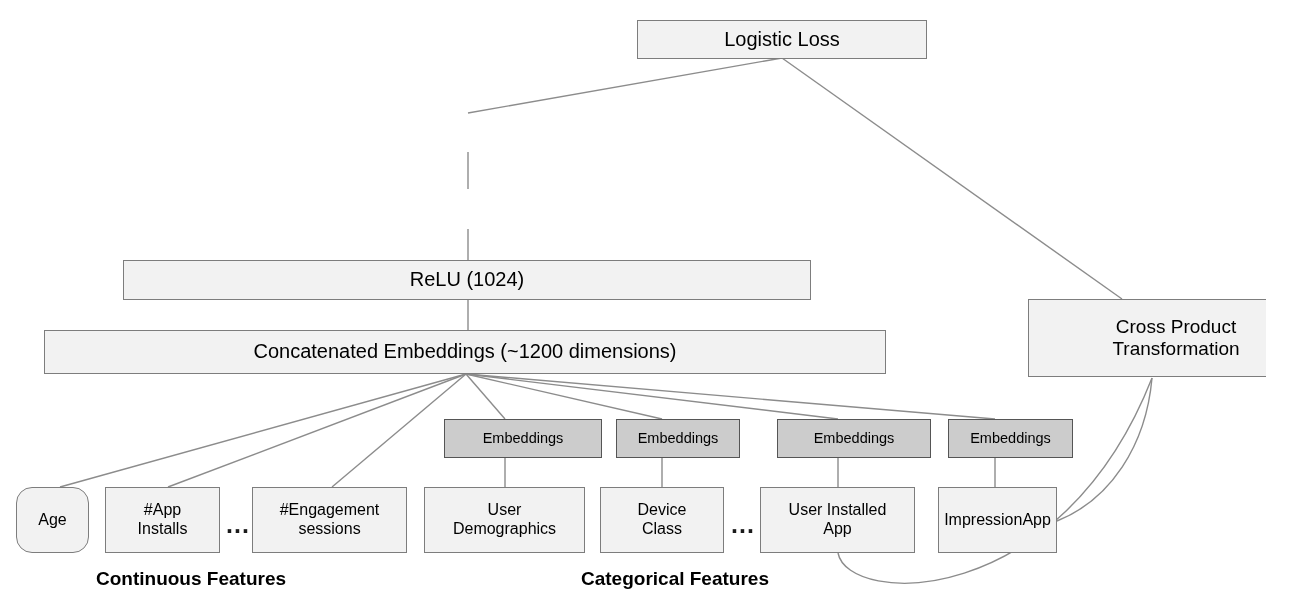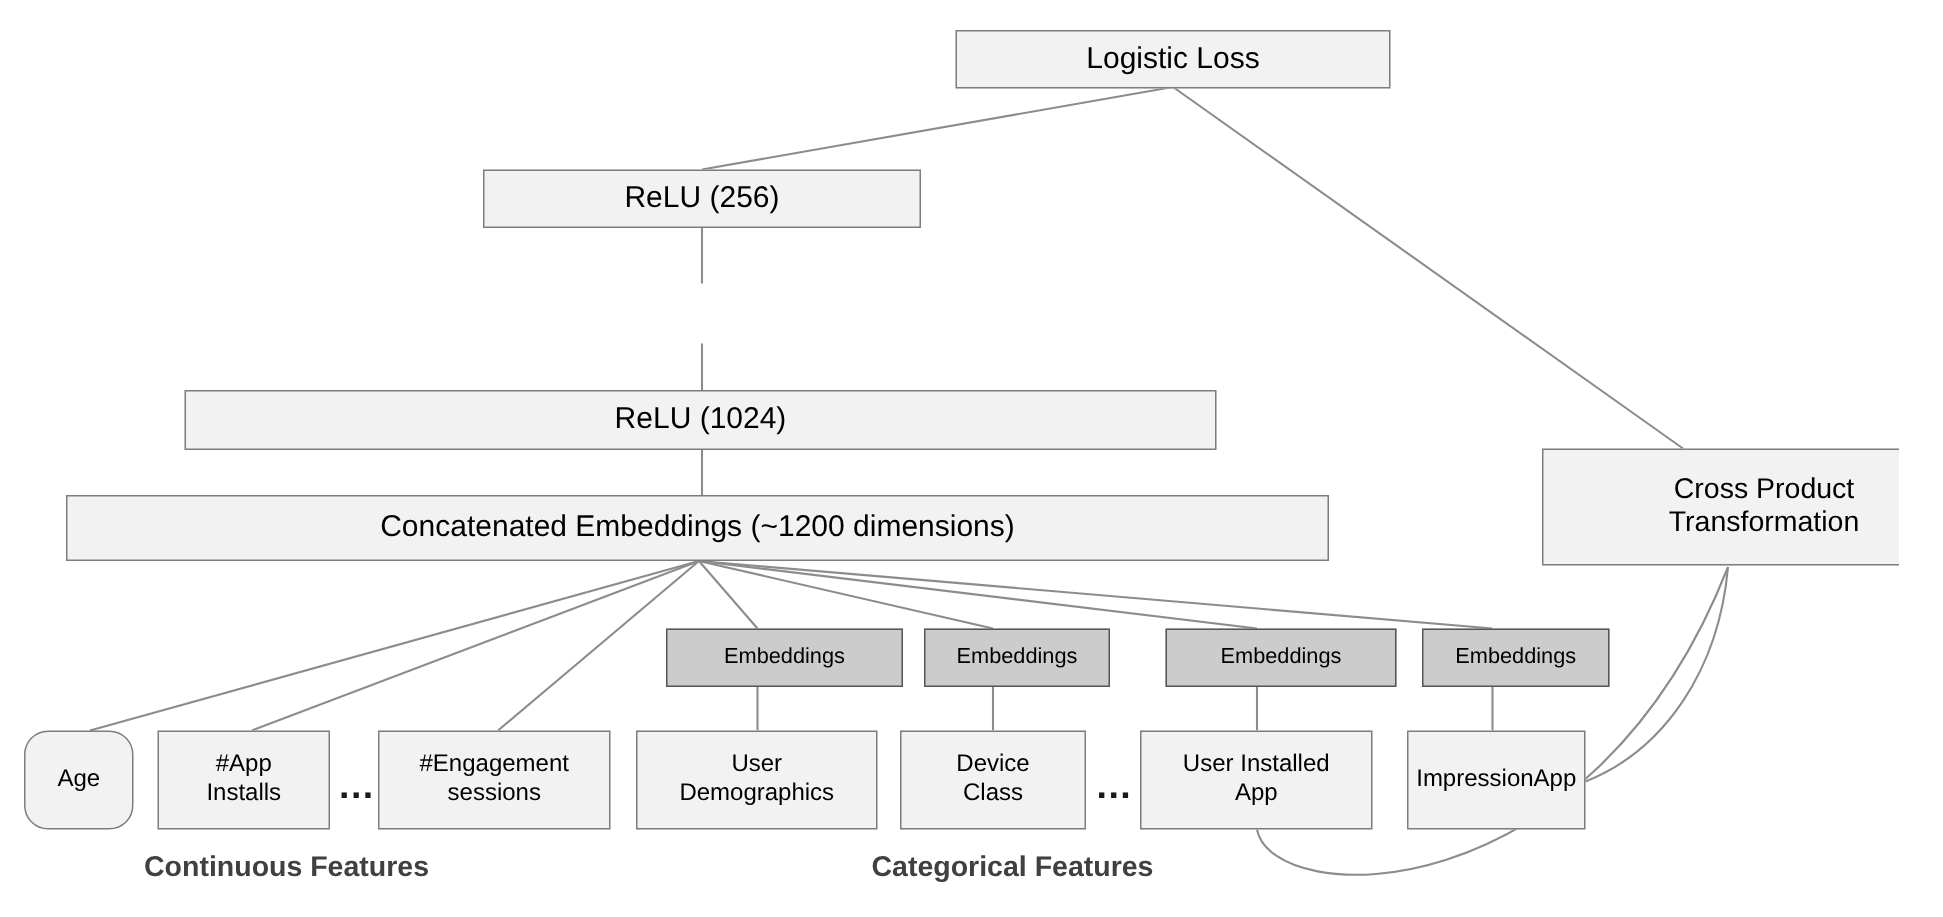--- a/index.html
+++ b/index.html
@@ -45,21 +45,21 @@
     border: 1.7px solid #555555;
   }
   .n-big   { font-size: 20px; }
   .n-mid   { font-size: 19px; padding-left: 48px; }
   .n-small { font-size: 16px; }
   .n-emb   { font-size: 14.5px; margin-left: 16px; }
   .group-label {
     position: absolute;
     font-size: 19px;
     font-weight: bold;
-    color: #404040;
+    color: #000000;
     white-space: nowrap;
     z-index: 2;
   }
   .ellipsis {
     position: absolute;
     font-size: 25px;
     font-weight: bold;
     letter-spacing: 1px;
     color: #1a1a1a;
     z-index: 3;
@@ -100,23 +100,20 @@
 
       <path d="M 838,553 C 848,606 1060,612 1152,378"></path>
       <path d="M 1057,521 C 1110,500 1146,446 1152,378"></path>
     </g>
   </svg>
 
   <div class="node light n-big" style="left:637px; top:20px; width:290px; height:39px;">
     <span>Logistic Loss</span>
   </div>
 
-  <div class="node light n-big" style="left:322px; top:113px; width:292px; height:39px;">
-    <span>ReLU (256)</span>
-  </div>
 
 
   <div class="node light n-big" style="left:123px; top:260px; width:688px; height:40px;">
     <span>ReLU (1024)</span>
   </div>
 
   <div class="node light n-big" style="left:44px; top:330px; width:842px; height:44px;">
     <span>Concatenated Embeddings (~1200 dimensions)</span>
   </div>
 

